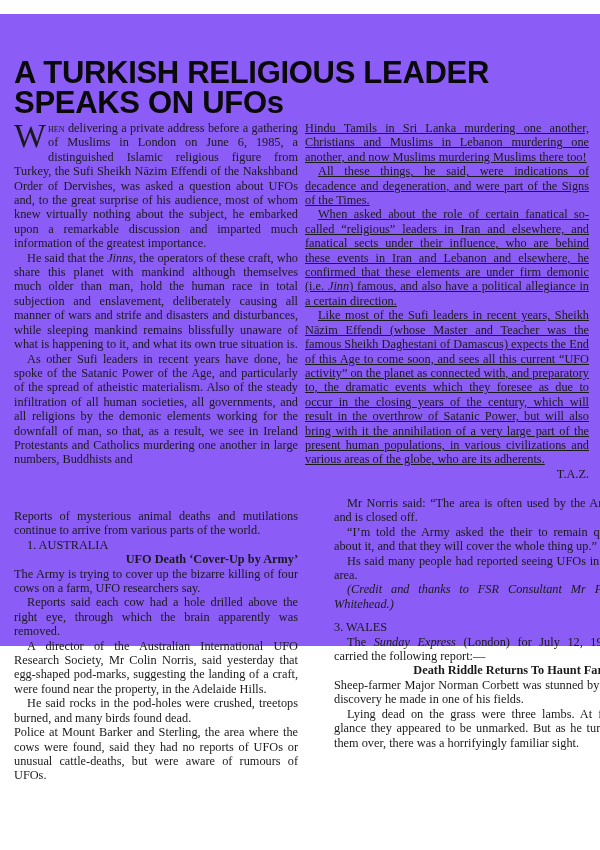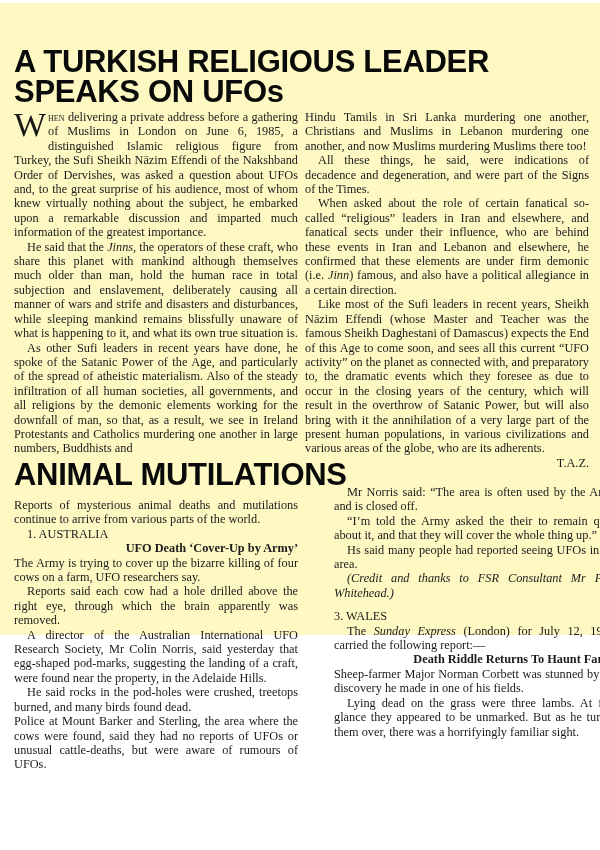--- a/index.html
+++ b/index.html
@@ -1,27 +1,27 @@
 <!DOCTYPE html>
 <html><head>
 <meta charset="utf-8">
 <style>
   html, body { margin:0; padding:0; background:#ffffff; }
   body { width:600px; height:850px; position:relative; overflow:hidden; color:#1a1a1a;
          font-family:"Liberation Serif","DejaVu Serif",serif; }
-  .page { position:absolute; left:0; top:3px; width:600px; height:632px; background:#fef9c3; }
+  .page { position:absolute; left:0; top:14px; width:600px; height:632px; background:#8b5cf6; }
   .headline { position:absolute; left:14px; margin:0; font-family:"Liberation Sans","DejaVu Sans",sans-serif;
               font-weight:bold; color:#0a0a0a; letter-spacing:-0.3px; }
   .h1 { top:44px; font-size:31px; line-height:30px; width:580px; }
   .h2 { top:455px; font-size:31px; line-height:34px; }
   .col { position:absolute; width:284px; font-size:12.3px; line-height:14.4px; text-align:justify; }
   .col p { margin:0; text-indent:13px; }
   .col p.noind { text-indent:0; }
   .colA1 { left:14px; top:107px; }
-  .colB1 { left:305px; top:107px; }
+  .colB1 { left:305px; top:107px;text-decoration:underline; }
   .colA2 { left:14px; top:495px; }
   .colB2 { left:305px; top:495px;margin-left:29px; }
   .dropcap { float:left; font-size:34px; line-height:28px; margin:1px 2px 0 0; font-weight:normal; }
   .smallcaps { font-variant:small-caps; font-size:11px; }
   .sub { text-align:right; font-weight:bold; margin:7px 0 4px 0; text-indent:0; }
   .sec { margin-top:10px; text-indent:0; }
   .sig { float:right; }
   em { font-style:italic; }
   .gap { height:9px; }
 </style>
@@ -38,21 +38,20 @@
     <p>As other Sufi leaders in recent years have done, he spoke of the Satanic Power of the Age, and particularly of the spread of atheistic materialism. Also of the steady infiltration of all human societies, all governments, and all religions by the demonic elements working for the downfall of man, so that, as a result, we see in Ireland Protestants and Catholics murdering one another in large numbers, Buddhists and</p>
   </div>
 
   <div class="col colB1">
     <p class="noind">Hindu Tamils in Sri Lanka murdering one another, Christians and Muslims in Lebanon murdering one another, and now Muslims murdering Muslims there too!</p>
     <p>All these things, he said, were indications of decadence and degeneration, and were part of the Signs of the Times.</p>
     <p><span>When asked about the role of certain fanatical so-called “religious” leaders in Iran and elsewhere, and fanatical sects under their influence, who are behind these events in Iran and Lebanon and elsewhere, he confirmed that these elements are under firm demonic (i.e. </span><em>Jinn</em><span>) famous, and also have a political allegiance in a certain direction.</span></p>
     <p><span>Like most of the Sufi leaders in recent years, Sheikh Nāzim Effendi (whose Master and Teacher was the famous Sheikh Daghestani of Damascus) expects the End of this Age to come soon, and sees all this current “UFO activity” on the planet as connected with, and preparatory to, the dramatic events which they foresee as due to occur in the closing years of the century, which will result in the overthrow of Satanic Power, but will also bring with it the annihilation of a very large part of the present human populations, in various civilizations and various areas of the globe, who are its adherents.</span> <span class="sig">T.A.Z.</span></p>
   </div>
 
-  <h2 class="headline h2">ANIMAL MUTILATIONS</h2>
 
   <div class="col colA2">
     <p class="noind">Reports of mysterious animal deaths and mutilations continue to arrive from various parts of the world.</p>
     <p class="sec">1. AUSTRALIA</p>
     <p class="sub">UFO Death ‘Cover-Up by Army’</p>
     <p class="noind">The Army is trying to cover up the bizarre killing of four cows on a farm, UFO researchers say.</p>
     <p>Reports said each cow had a hole drilled above the right eye, through which the brain apparently was removed.</p>
     <p>A director of the Australian International UFO Research Society, Mr Colin Norris, said yesterday that egg-shaped pod-marks, suggesting the landing of a craft, were found near the property, in the Adelaide Hills.</p>
     <p>He said rocks in the pod-holes were crushed, treetops burned, and many birds found dead.</p>
     <p class="noind">Police at Mount Barker and Sterling, the area where the cows were found, said they had no reports of UFOs or unusual cattle-deaths, but were aware of rumours of UFOs.</p>

